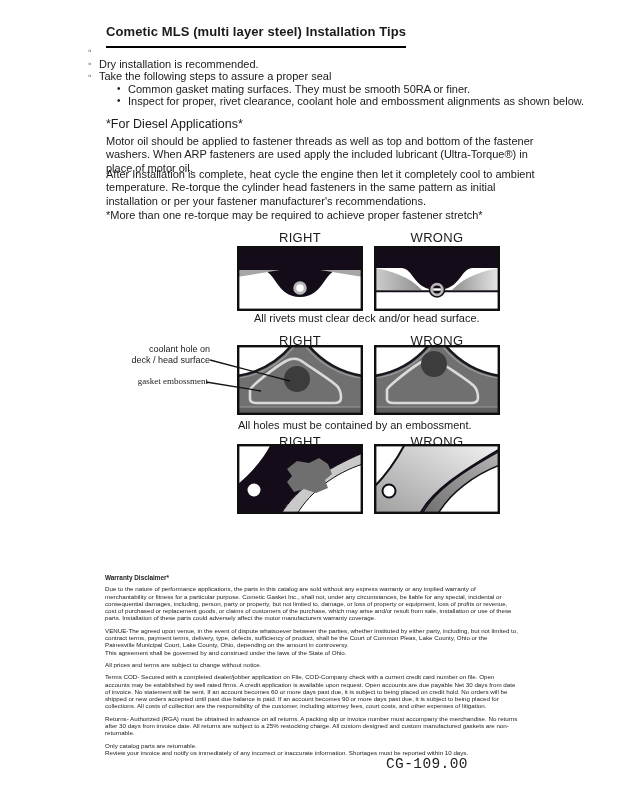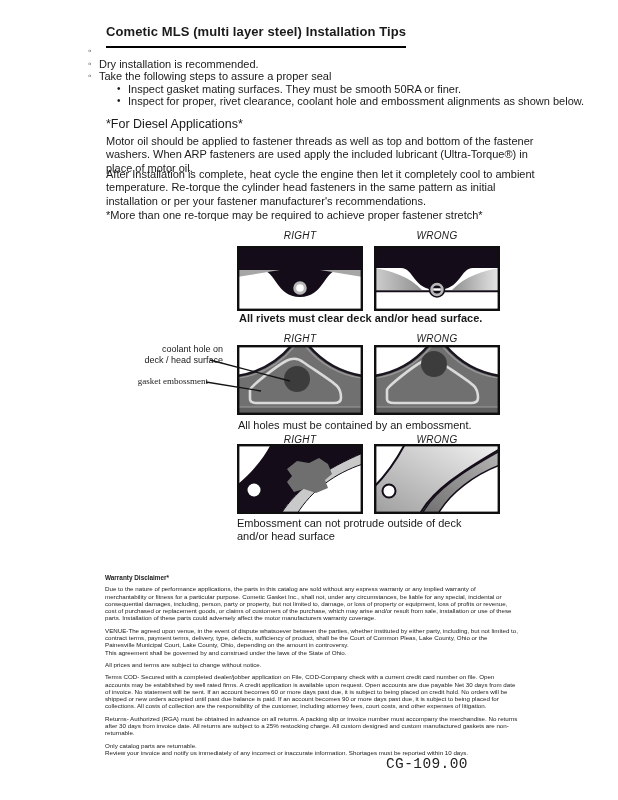--- a/index.html
+++ b/index.html
@@ -18,32 +18,32 @@
   }
   .bullets{left:88px; top:45px; font-size:11px; line-height:12.6px;}
   .b-line{display:flex; gap:4px;}
   .b-line.sub{margin-left:29px;}
   .b-mark{width:7px; font-size:10px; flex:0 0 auto;}
 
   .diesel-heading{left:106px; top:117px; font-size:12.5px; font-weight:normal;}
   .body-para{left:106px; width:436px; font-size:11px; line-height:13.4px;}
   .p1{top:135px;} .p2{top:168px;} .note{top:209px; width:460px;}
 
-  .dg-label{width:126px; text-align:center; font-size:10px; letter-spacing:.3px;font-style:italic;}
+  .dg-label{width:126px; text-align:center; font-size:13px; letter-spacing:.3px;}
   .dg-caption{font-size:11px; line-height:13px;}
   .dg-box{display:block;}
 
   .r1-right{left:237px;} .r1-wrong{left:374px;}
   .lab-r1{top:230px;} .box-r1{top:246px;}
-  .cap-r1{left:239px; top:312px;font-weight:bold;}
+  .cap-r1{left:254px; top:312px;}
 
   .lab-r2{top:333px;} .box-r2{top:345px;}
   .cap-r2{left:238px; top:419px;}
   .callout{font-size:9px; line-height:10.5px; text-align:right;}
-  .co-coolant{left:113px; top:344px; width:110px;}
+  .co-coolant{left:100px; top:344px; width:110px;}
   .co-emboss{left:100px; top:376px; width:108px;font-family:Liberation Serif, serif;}
   .leader-svg{left:130px; top:340px; pointer-events:none;}
 
   .lab-r3{top:434px;} .box-r3{top:444px;}
   .cap-r3{left:237px; top:517px;}
 
   .legal{left:105px; top:574px; width:413px; font-size:6.2px; line-height:7.3px;}
   .legal h4{margin:0 0 4px 0; font-size:6.4px;}
   .legal p{margin:0 0 5px 0;}
 
@@ -63,21 +63,21 @@
     <div class="b-line">
       <span class="b-mark">◦</span>
       <span>Dry installation is recommended.</span>
     </div>
     <div class="b-line">
       <span class="b-mark">◦</span>
       <span>Take the following steps to assure a proper seal</span>
     </div>
     <div class="b-line sub">
       <span class="b-mark">•</span>
-      <span>Inspect gasket mating surfaces.  They must be smooth 50RA or finer.</span>
+      <span>Common gasket mating surfaces.  They must be smooth 50RA or finer.</span>
     </div>
     <div class="b-line sub">
       <span class="b-mark">•</span>
       <span>Inspect for proper, rivet clearance, coolant hole and embossment alignments as shown below.</span>
     </div>
   </div>
 
   <div class="abs diesel-heading">*For Diesel Applications*</div>
   <div class="abs body-para p2">After Installation is complete, heat cycle the engine then let it completely cool to ambient temperature. Re-torque the cylinder head fasteners in the same pattern as initial installation or per your fastener manufacturer's recommendations.</div>
   <div class="abs body-para p1">Motor oil should be applied to fastener threads as well as top and bottom of the fastener washers. When ARP fasteners are used apply the included lubricant (Ultra-Torque®) in place of motor oil.</div>
@@ -185,22 +185,20 @@
           <stop offset="1" stop-color="#b5b5b5"></stop>
       </linearGradient>
     </defs>
     <rect width="126" height="70" fill="#fff"></rect>
     <path d="M31 0 H126 V5 C88 27 58 47 46 70 H0 V43 C13 30 23 15 31 0 Z" fill="url(#gBand)" stroke="#140c18" stroke-width="2"></path>
     <path d="M126 7 C88 28 60 47 48 70 L64 70 C76 49 100 31 126 21 Z" fill="url(#gBand2)" stroke="#140c18" stroke-width="1.5"></path>
     <circle cx="15" cy="47" r="6.5" fill="#ffffff" stroke="#140c18" stroke-width="2"></circle>
     <rect x="1.2" y="1.2" width="123.6" height="67.6" fill="none" stroke="#0f0f0f" stroke-width="2.4"></rect>
   </svg>
 
-  <div class="abs dg-caption cap-r3 preline">Embossment can not protrude outside of deck
-and/or head surface</div>
 
   <div class="abs legal">
     <h4>Warranty Disclaimer*</h4>
     <p class="preline">Due to the nature of performance applications, the parts in this catalog are sold without any express warranty or any implied warranty of merchantability or fitness for a particular purpose.  Cometic Gasket Inc., shall not, under any circumstances, be liable for any special, incidental or consequential damages, including, person, party or property, but not limited to, damage, or loss of property or equipment, loss of profits or revenue, cost of purchased or replacement goods, or claims of customers of the purchase, which may arise and/or result from sale, installation or use of these parts.  Installation of these parts could adversely affect the motor manufacturers warranty coverage.</p>
     <p class="preline">VENUE-The agreed upon venue, in the event of dispute whatsoever between the parties, whether instituted by either party, including, but not limited to, contract terms, payment terms, delivery, type, defects, sufficiency of product, shall be the Court of Common Pleas, Lake County, Ohio or the Painesville Municipal Court, Lake County, Ohio, depending on the amount in controversy.
 This agreement shall be governed by and construed under the laws of the State of Ohio.</p>
     <p class="preline">All prices and terms are subject to change without notice.</p>
     <p class="preline">Terms COD- Secured with a completed dealer/jobber application on File, COD-Company check with a current credit card number on file.  Open accounts may be established by well rated firms.  A credit application is available upon request.  Open accounts are due payable Net 30 days from date of invoice.  No statement will be sent.  If an account becomes 60 or more days past due, it is subject to being placed on credit hold.  No orders will be shipped or new orders accepted until past due balance is paid.  If an account becomes 90 or more days past due, it is subject to being placed for collections.  All costs of collection are the responsibility of the customer, including attorney fees, court costs, and other expenses of litigation.</p>
     <p class="preline">Returns- Authorized (RGA) must be obtained in advance on all returns.  A packing slip or invoice number must accompany the merchandise.  No returns after 30 days from invoice date.  All returns are subject to a 25% restocking charge.  All custom designed and custom manufactured gaskets are non-returnable.</p>
     <p class="preline">Only catalog parts are returnable.

